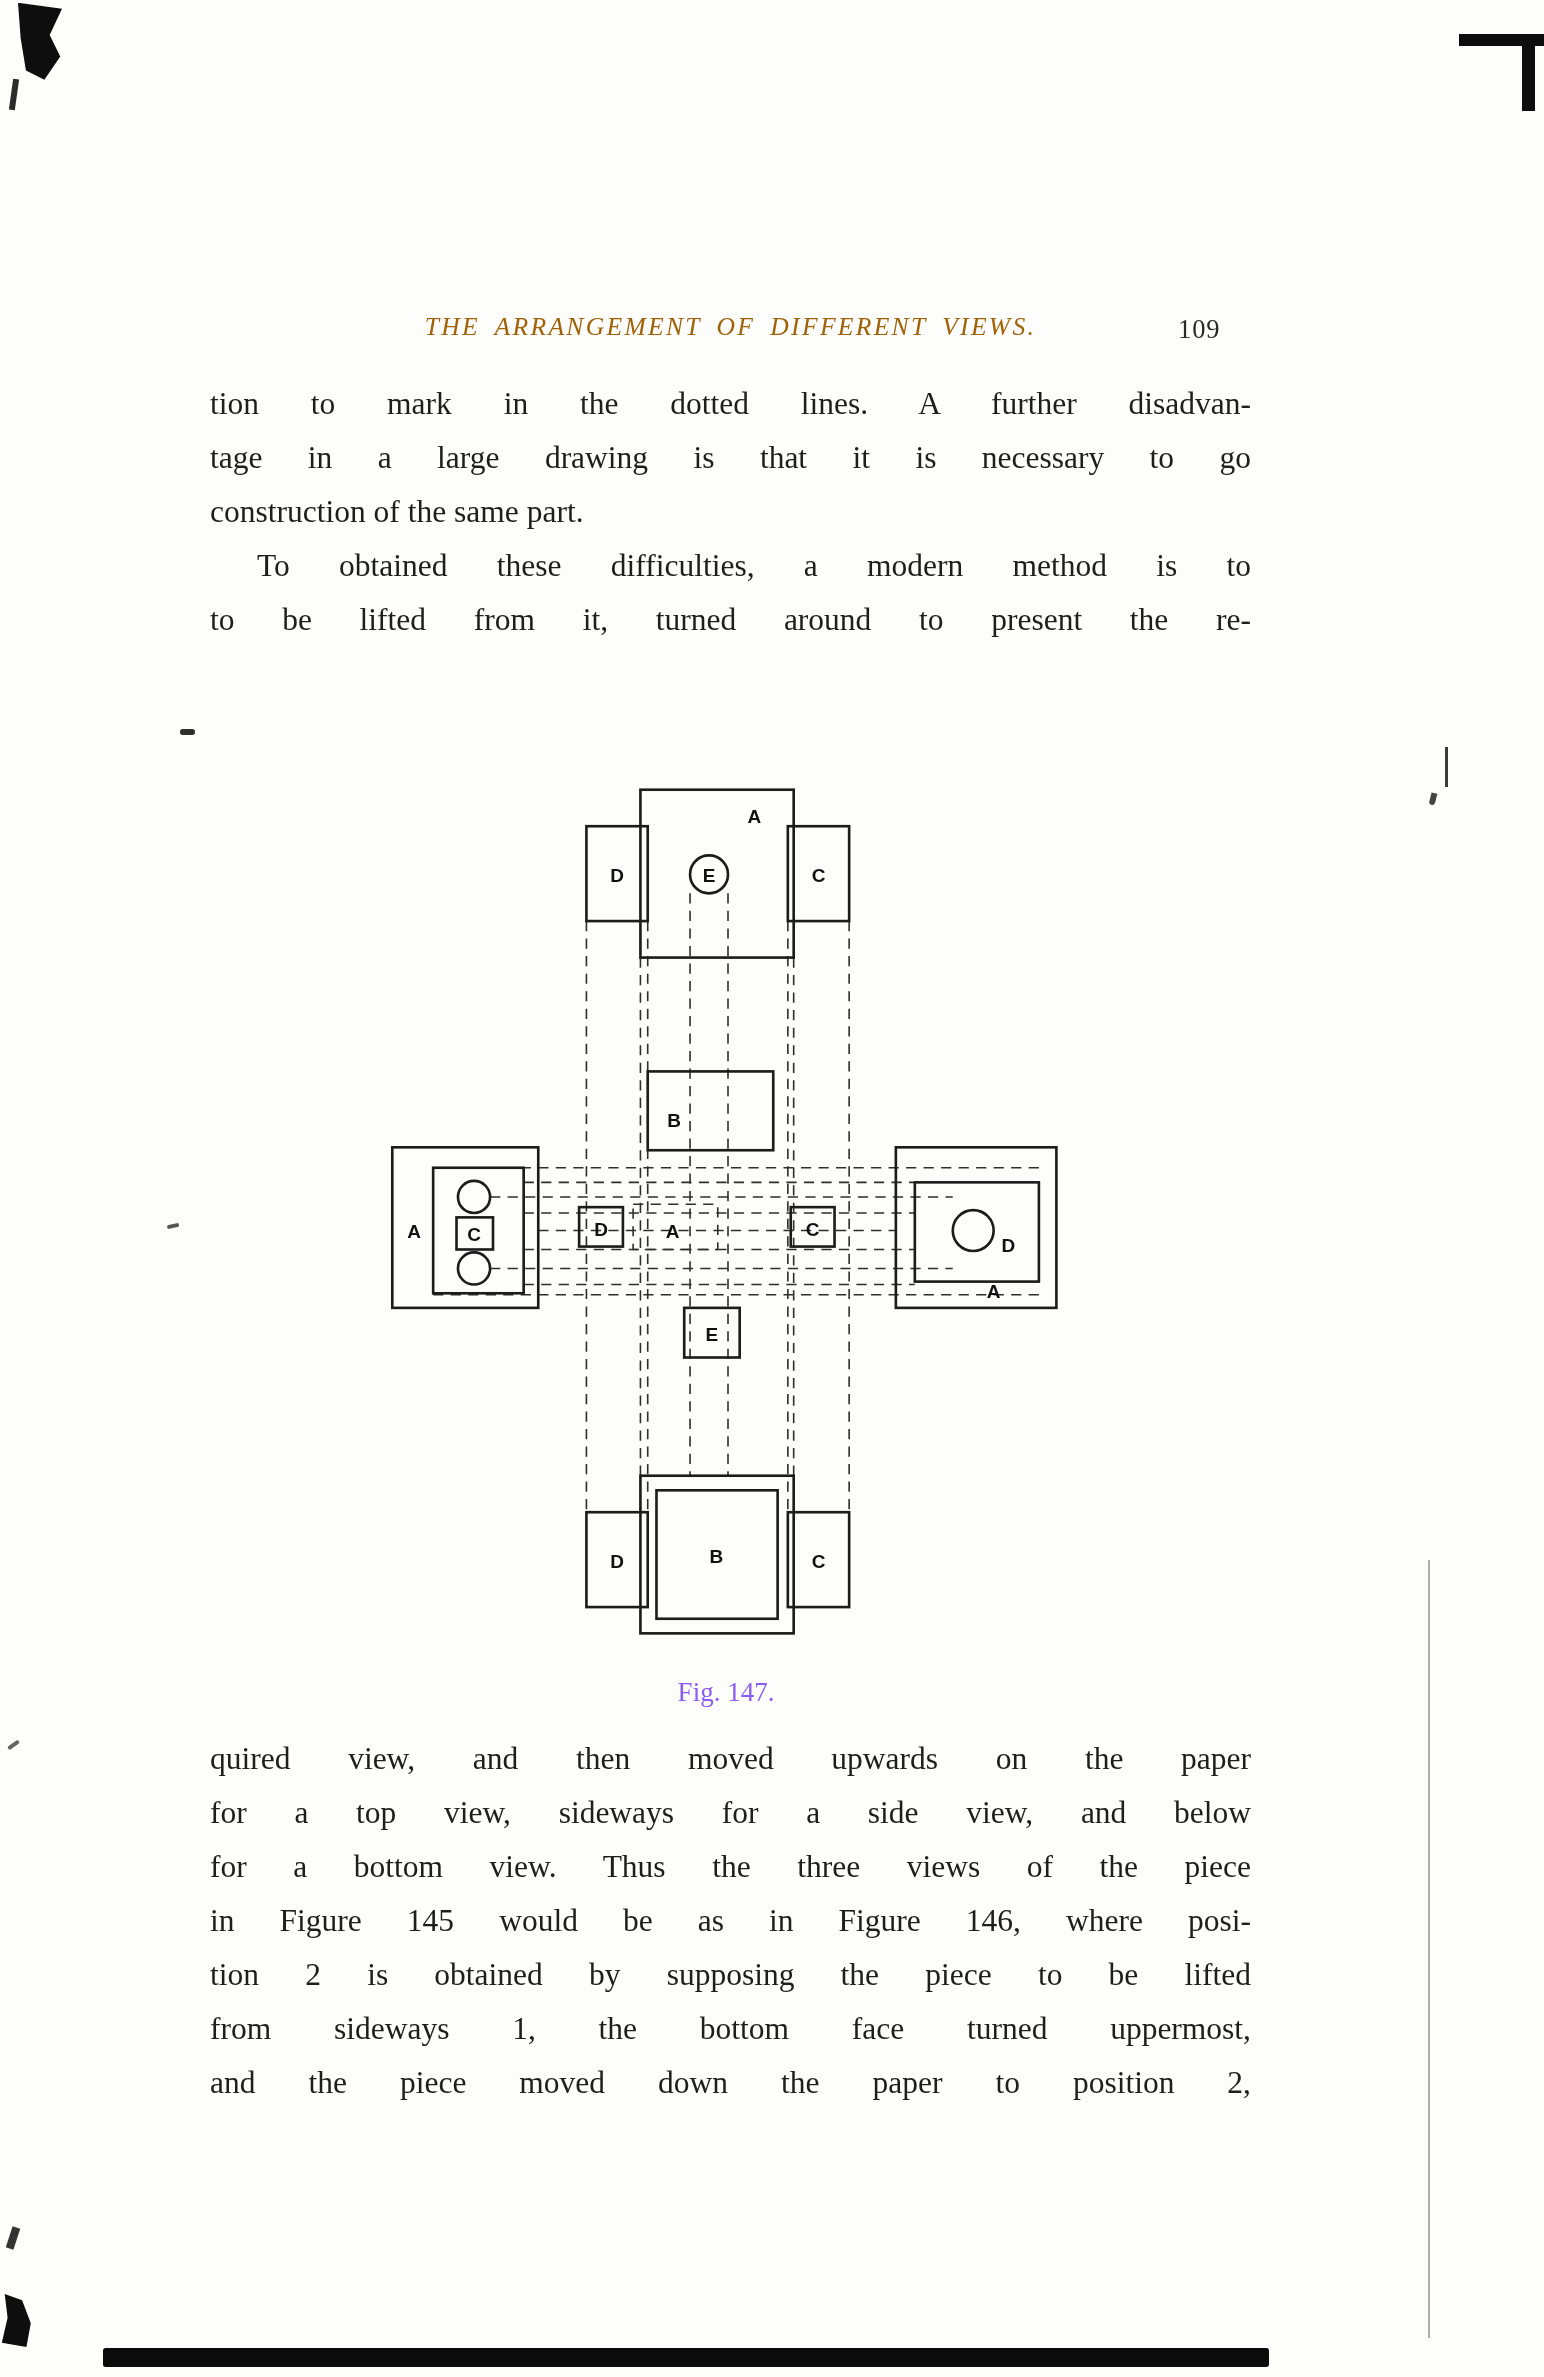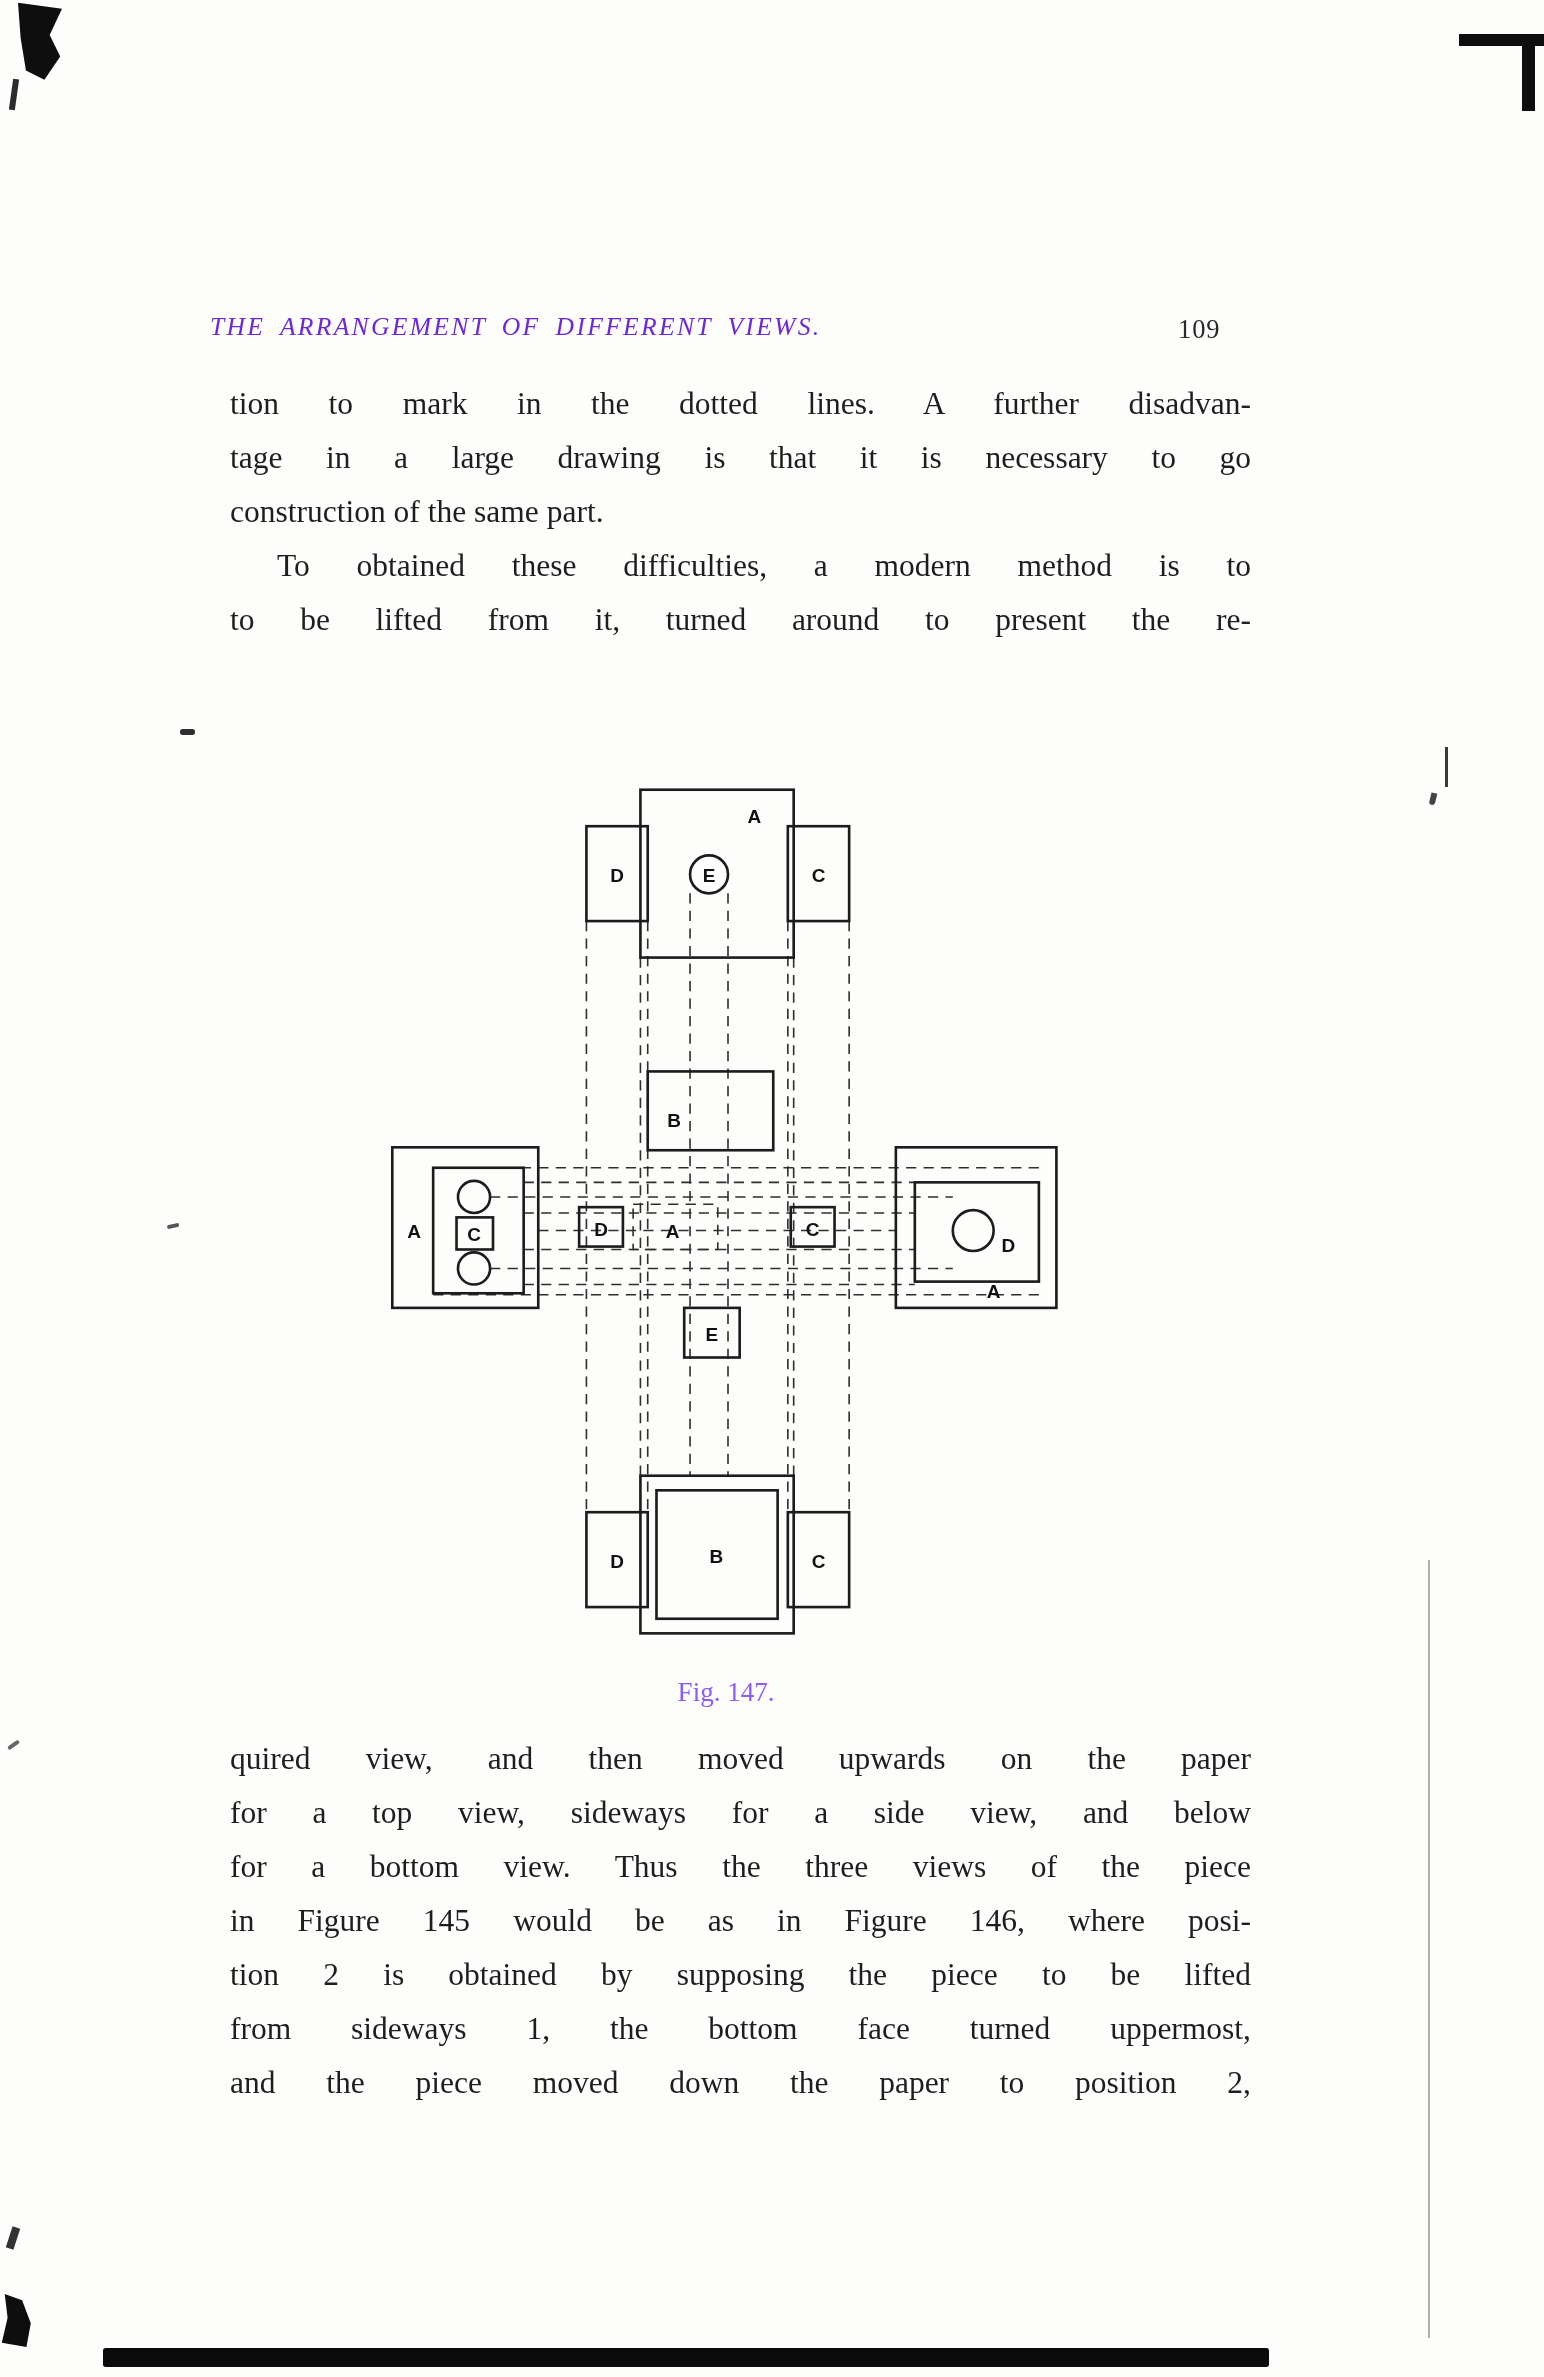--- a/index.html
+++ b/index.html
@@ -15,46 +15,46 @@
   }
 
   
   .header {
     position: absolute;
     left: 210px; top: 312px;
     width: 1041px; height: 40px;
   }
   .running-title {
     display:block;
-    text-align:left;
+    text-align:center;
     font-style: italic;
     font-size: 25.6px;
     letter-spacing: 2.3px;
     word-spacing: 6.4px;
-    color:#6d28d9;
+    color:#a16207;
   }
   .page-number {
     position:absolute;
     left: 968px; top: 1.8px;
     font-size: 26.5px;
     letter-spacing: 0.9px;
     color:#2a2a2a;
   }
 
   
   .textblock {
     position:absolute;
     left:210px; width:1041px;
     font-size:31.5px;
     line-height:54px;
     color:#1e1e1e;
   }
   .tb1 { top:377px; }
   .tb2 { top:1732px; }
-  .line { text-align: justify; text-align-last: justify; white-space: normal; margin-left: 20px; }
+  .line { text-align: justify; text-align-last: justify; white-space: normal; }
   .line.flush { text-align-last: left; }
   .line.indent { text-indent: 47px; }
 
   
   .fig {
     position:absolute;
     left:385px; top:775px;
     width:686px; height:876px;
     margin:0;
   }

